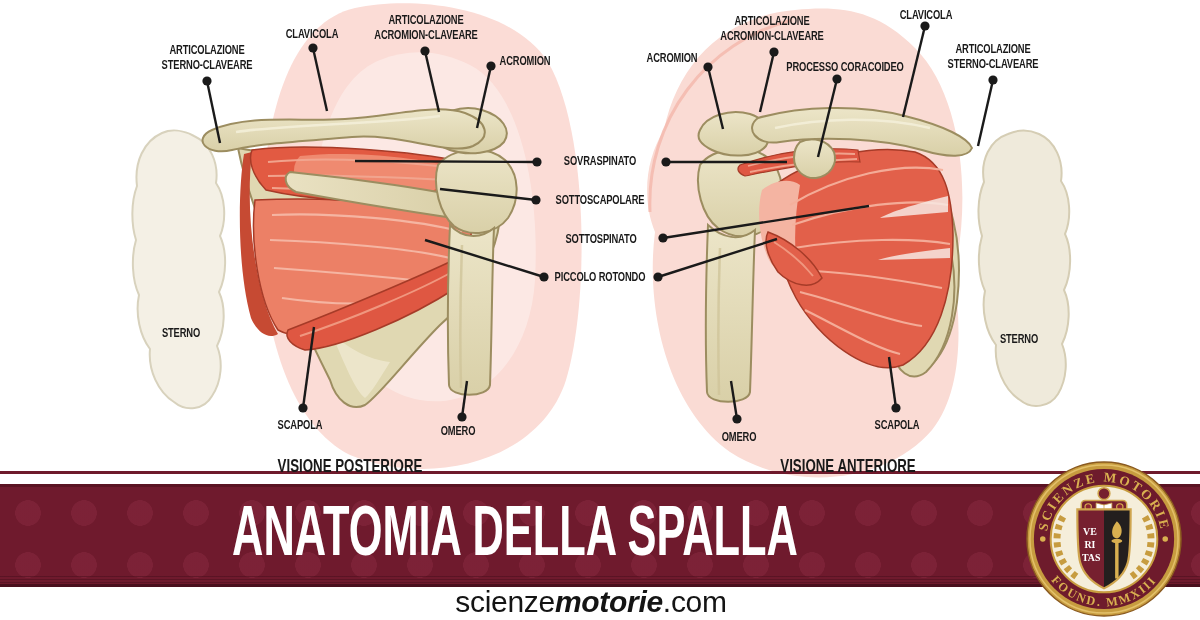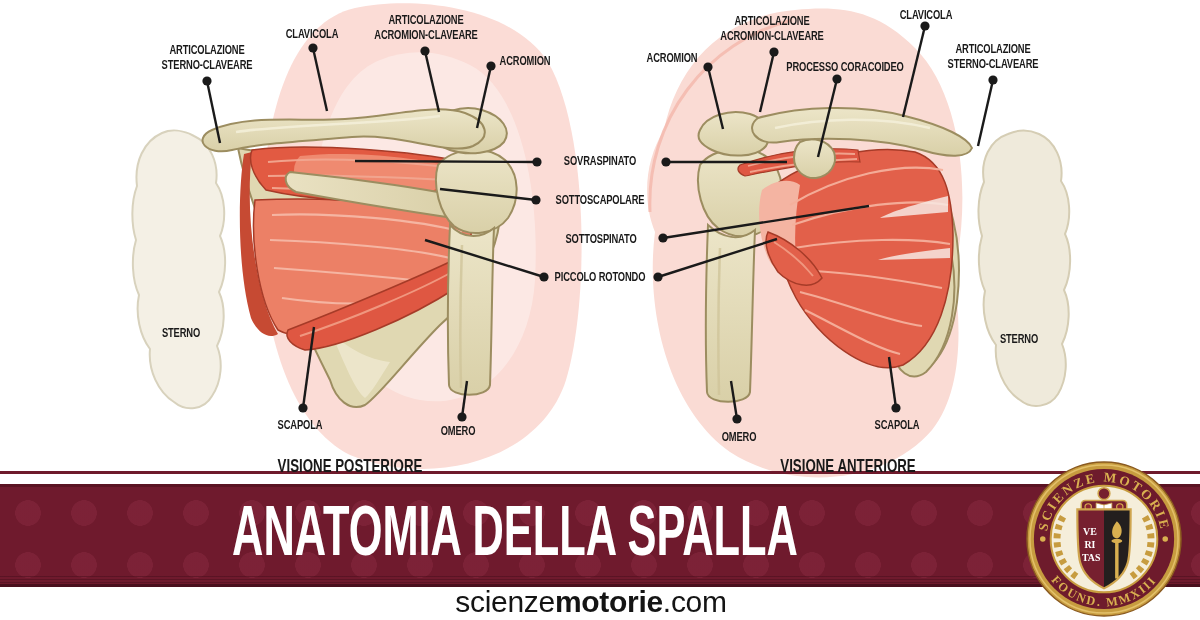--- a/index.html
+++ b/index.html
@@ -24,21 +24,21 @@
         border-top:3px solid #5a1322;box-sizing:border-box;}
   .banner::after{content:"";position:absolute;left:0;bottom:0;width:100%;height:13px;
         background:repeating-linear-gradient(to bottom, rgba(0,0,0,0) 0 2px, rgba(74,15,29,0.55) 2px 3px);
         border-bottom:3px solid #4a0f1d;box-sizing:border-box;}
   .title{position:absolute;z-index:5;left:515px;top:533px;color:#ffffff;font-weight:700;
         font-size:70px;white-space:nowrap;letter-spacing:0px;
         transform:translate(-50%,-52%) scaleX(0.62);}
   
   .site{position:absolute;z-index:3;left:591px;top:602px;transform:translate(-50%,-50%);
         font-size:30px;color:#141414;white-space:nowrap;letter-spacing:-0.3px;}
-  .site .bold{font-weight:700;}
+  .site .bold{font-weight:700;font-style:italic;}
   
   .logo{position:absolute;z-index:6;left:1025px;top:460px;width:158px;height:158px;}
 </style>
 </head>
 <body>
 
 <div class="stage">
 
   <svg class="layer art" viewBox="0 0 1200 620">
     <defs>

